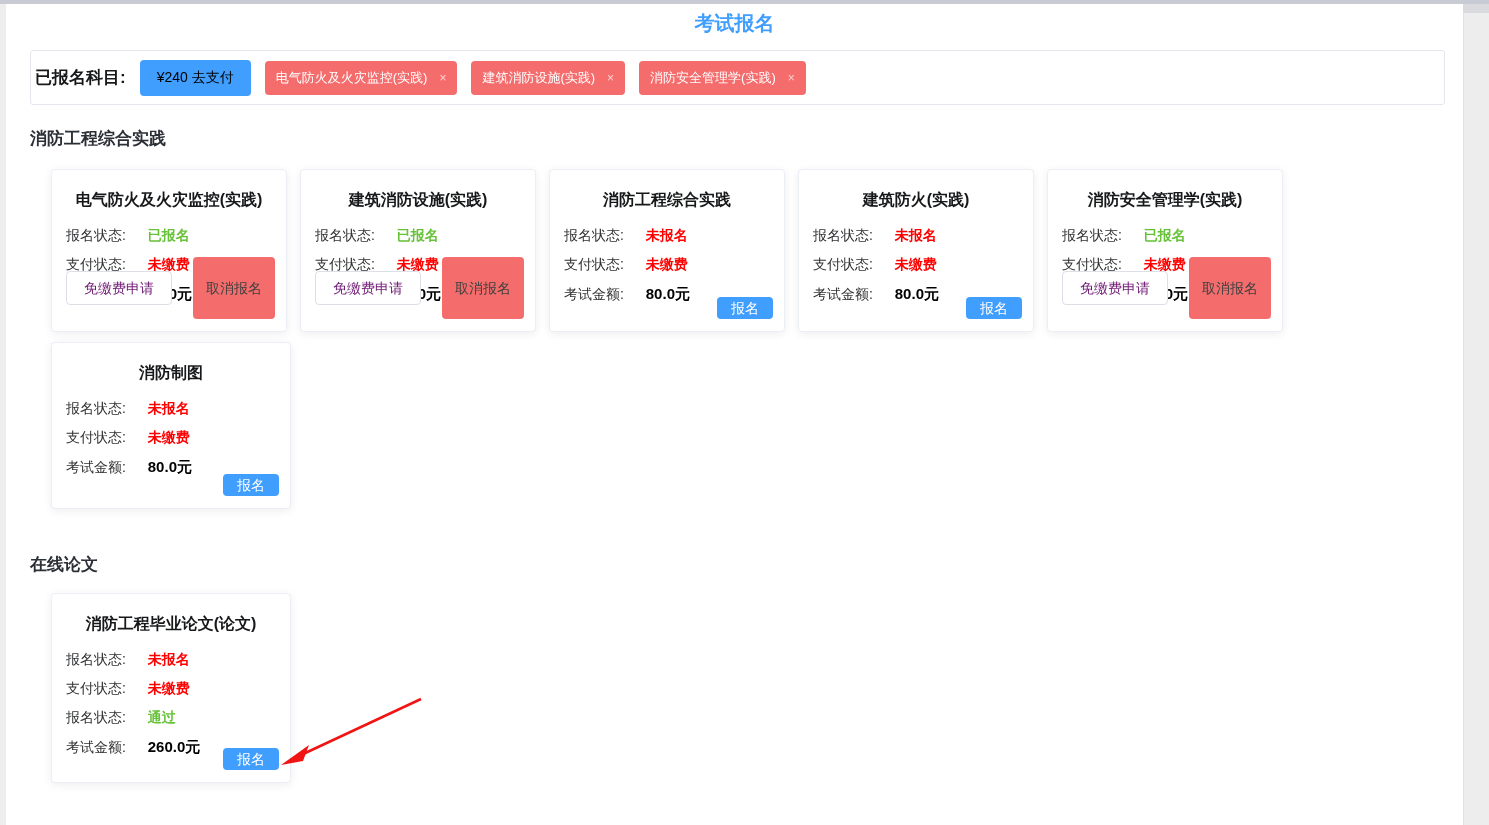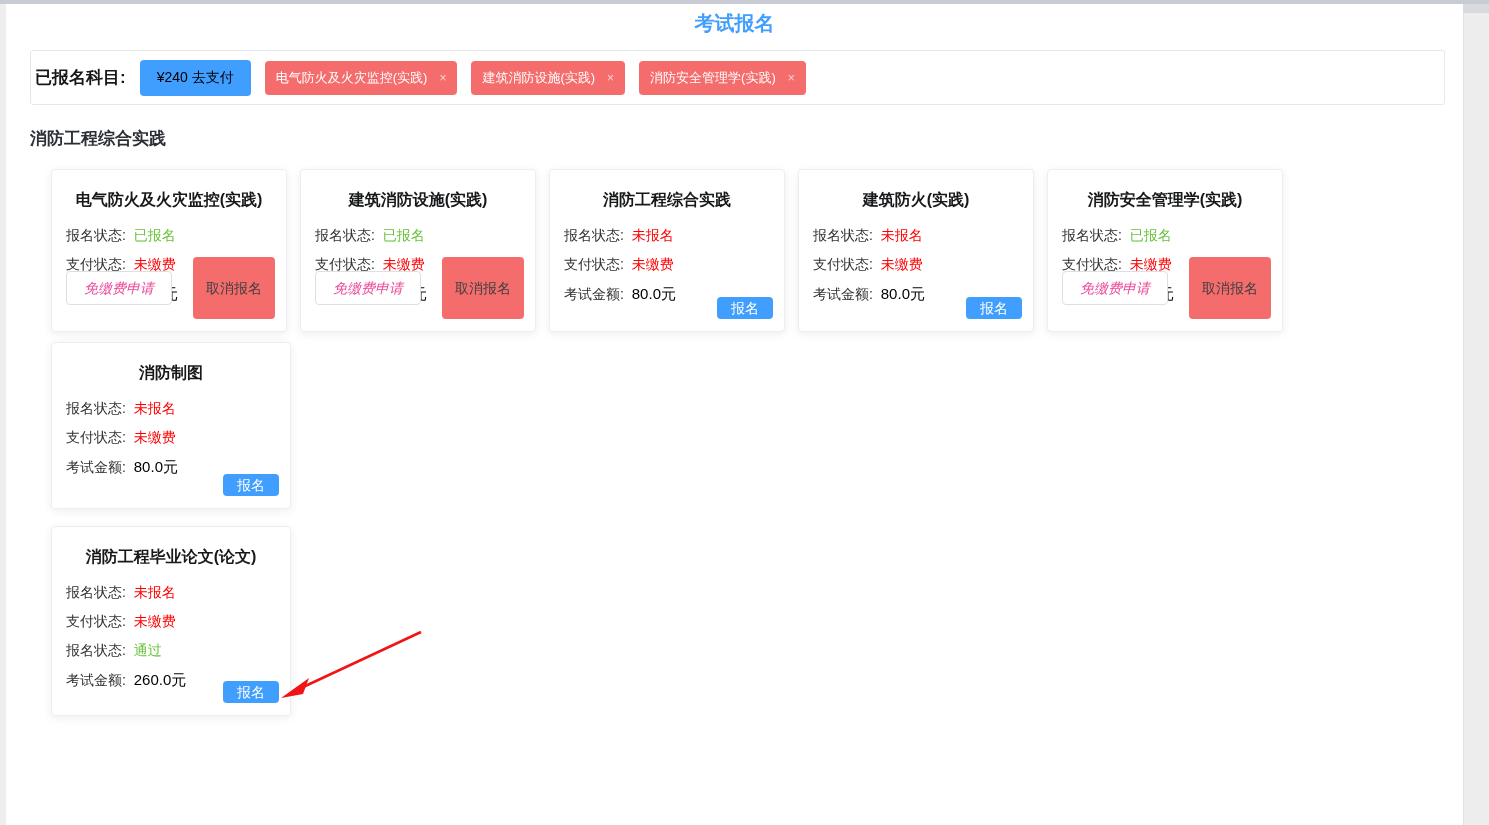--- a/index.html
+++ b/index.html
@@ -68,32 +68,32 @@
     box-shadow: 0 2px 10px rgba(0,0,0,.07);
     padding: 20px 14px 12px;
     position: relative;
   }
   .card.tall { height: 190px; width: 240px; }
   .card-title {
     text-align: center; font-size: 16px; font-weight: bold;
     color: #17181a; margin-bottom: 16px; white-space: nowrap;
   }
   .status-row { font-size: 14px; color: #303133; margin-bottom: 11px; white-space: nowrap; }
-  .status-val { font-weight: normal; margin-left: 4px; }
+  .status-val { font-weight: bold; margin-left: 18px; }
   .status-val.green { color: var(--success, #67C23A); }
   .status-val.red { color: var(--status-red, #FF0000); }
   .status-val.amount { color: #000; font-size: 15px; }
 
   .btn-row {
     position: absolute; left: 14px; right: 11px; bottom: 12px;
     display: flex; justify-content: space-between; align-items: center;
   }
   .btn-row.right-only { justify-content: flex-end; }
   .btn { border-radius: 4px; cursor: pointer; font-size: 14px; font-family: inherit; line-height: 1; }
-  .btn.plain { background: #fff; border: 1px solid #dcdfe6; color: #ec4899; padding: 9px 17px; font-style: italic; }
+  .btn.plain { background: #fff; border: 1px solid #dcdfe6; color: #701a75; padding: 9px 17px; }
   .btn.danger { background: var(--danger, #F56C6C); border: none; color: #404040; padding: 24px 13px; }
   .btn.primary { background: var(--primary, #409EFF); border: none; color: #fff; padding: 4px 14px; }
 
   .thesis-wrap { position: relative; margin: 17px 0 0 45px; width: 700px; }
   .annotation-text {
     position: absolute; left: 305px; top: 72px;
     color: #f01414; font-size: 19px; white-space: nowrap;
   }
   .annotation-arrow { position: absolute; left: 222px; top: 100px; pointer-events: none; }
 </style>
@@ -244,20 +244,21 @@
       <div class="status-row">
         <span>考试金额:</span>
         <span class="status-val amount">80.0元</span>
       </div>
       <div class="btn-row right-only">
         <button class="btn primary">报名</button>
       </div>
     </div>
   </div>
 
+  <div class="section-title" style="margin-top:44px;">在线论文</div>
 
   <div class="thesis-wrap">
     <div class="card tall">
       <div class="card-title">消防工程毕业论文(论文)</div>
       <div class="status-row">
         <span>报名状态:</span>
         <span class="status-val red">未报名</span>
       </div>
       <div class="status-row">
         <span>支付状态:</span>

